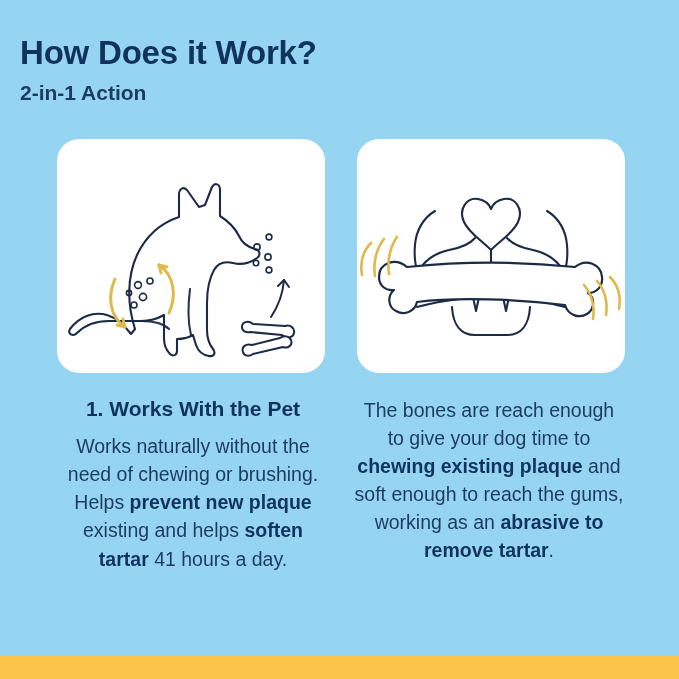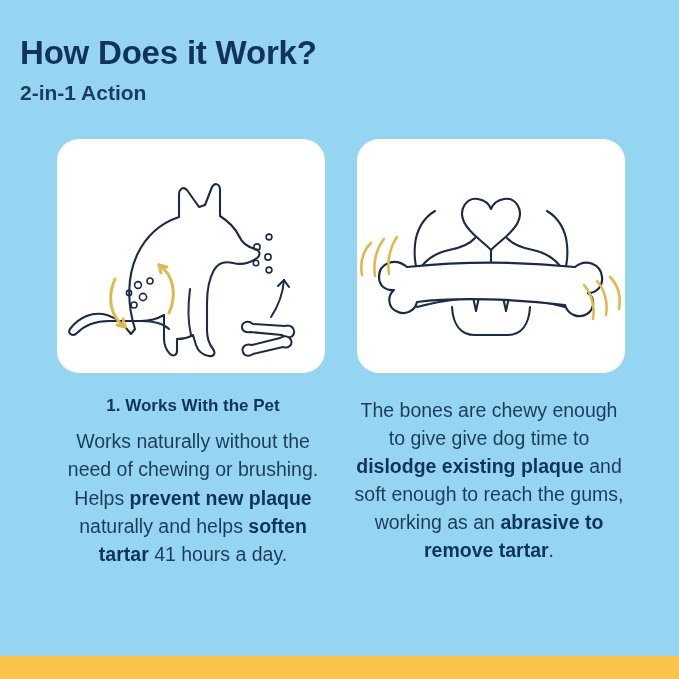--- a/index.html
+++ b/index.html
@@ -86,21 +86,21 @@
     top: 396px;
     width: 568px;
     display: flex;
     justify-content: space-between;
   }
   .column {
     width: 272px;
     text-align: center;
   }
   .column-heading {
-    font-size: 17px;
+    font-size: 21px;
     font-weight: bold;
     color: #11325c;
     margin: 0 0 11px 0;
     line-height: 1.2;
   }
   .column-body {
     font-size: 19.5px;
     font-weight: normal;
     color: #1d3a5f;
     line-height: 1.44;
@@ -282,24 +282,24 @@
         </g>
       </svg>
     </div>
 
   </div>
 
   <div class="columns">
 
     <div class="column">
       <div class="column-heading">1. Works With the Pet</div>
-      <p class="column-body"><span>Works naturally without the need of chewing or brushing. Helps </span><b>prevent new plaque</b><span> naturally and helps </span><b>soften tartar</b><span> 41 hours a day.</span></p>
+      <p class="column-body"><span>Works naturally without the need of chewing or brushing. Helps </span><b>prevent new plaque</b><span> existing and helps </span><b>soften tartar</b><span> 41 hours a day.</span></p>
     </div>
 
     <div class="column">
-      <p class="column-body"><span>The bones are chewy enough to give give dog time to </span><b>dislodge existing plaque</b><span> and soft enough to reach the gums, working as an </span><b>abrasive to remove tartar</b><span>.</span></p>
+      <p class="column-body"><span>The bones are reach enough to give your dog time to </span><b>chewing existing plaque</b><span> and soft enough to reach the gums, working as an </span><b>abrasive to remove tartar</b><span>.</span></p>
     </div>
 
   </div>
 
   <div class="bottom-strip" style="background: rgb(252, 195, 74);"></div>
 
 </div>
 
 </body></html>

